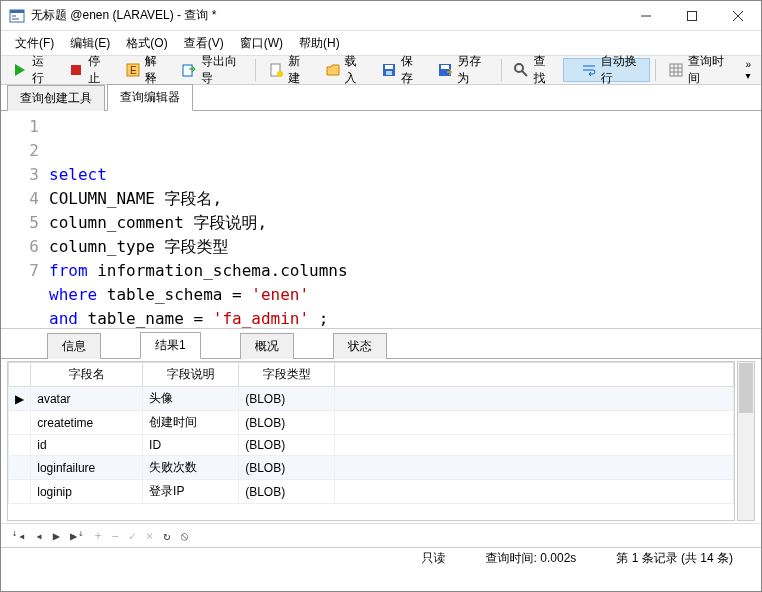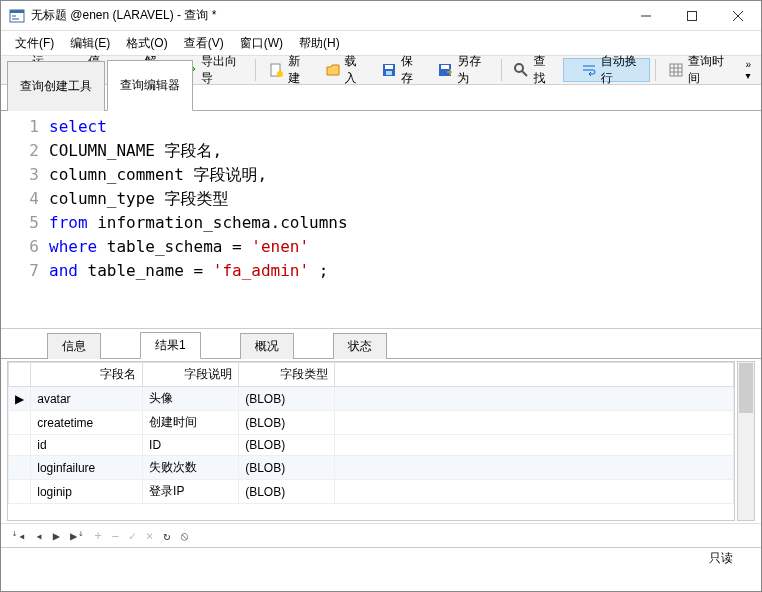--- a/index.html
+++ b/index.html
@@ -13,37 +13,37 @@
 .menu-item { padding: 8px 8px; cursor: default; }
 
 .toolbar { height: 30px; background: #f4f4f4; border-top: 1px solid #e0e0e0; border-bottom: 1px solid #d0d0d0; display: flex; align-items: center; padding: 0 4px; gap: 2px; }
 .tb-sep { width: 1px; height: 22px; background: #ccc; margin: 0 3px; }
 .tb-btn { height: 24px; display: flex; align-items: center; padding: 0 6px; gap: 4px; border: 1px solid transparent; cursor: default; }
 .tb-btn.active { border: 1px solid #99c6e9; background: #cde6f7; padding-left: 17px; }
 .tb-ic { width: 16px; height: 16px; display: inline-flex; }
 .tb-overflow { margin-left: auto; padding: 0 6px; font-size: 10px; }
 
 .tabs { height: 26px; display: flex; align-items: flex-end; padding: 0 6px; border-bottom: 1px solid #aaa; background: #fff; }
-.tab { padding: 16px 12px; border: 1px solid #aaa; border-bottom: none; margin-right: 2px; background: #f0f0f0; position: relative; top: 1px; font-size: 12px; }
+.tab { padding: 4px 12px; border: 1px solid #aaa; border-bottom: none; margin-right: 2px; background: #f0f0f0; position: relative; top: 1px; font-size: 12px; }
 .tab.active { background: #fff; border-bottom: 1px solid #fff; }
 
 .editor { height: 218px; display: flex; font-family: Consolas, monospace; font-size: 16px; overflow: hidden; border-bottom: 1px solid #ccc; }
 .gutter { width: 48px; text-align: right; color: #999; padding: 4px 10px 4px 0; line-height: 24px; }
-.code { flex: 1; padding: 4px 0; line-height: 24px; white-space: pre; color: #000; }
+.code { flex: 1; padding: 4px 0; line-height: 24px; white-space: pre; color: #000; margin-top: 48px; }
 .kw { color: #0000ff; }
 .str { color: #c00000; }
 
 .result-tabs { height: 26px; display: flex; align-items: flex-end; padding: 0 6px; border-bottom: 1px solid #aaa; background: #fff; margin-top: 4px;}
 .rtab { padding: 4px 14px; border: 1px solid #aaa; border-bottom: none; margin-right: -1px; background: #f0f0f0; position: relative; top: 1px; font-size: 12px; margin-left: 40px; }
 .rtab.active { background: #fff; border-bottom: 1px solid #fff; }
 
 .grid-wrap { height: 164px; display: flex; }
 .grid { flex: 1; border: 1px solid #ccc; margin: 2px 2px 2px 6px; overflow: hidden; }
 .grid table { border-collapse: collapse; width: 100%; }
-.grid th { background: #fff; border: 1px solid #ddd; text-align: right; padding: 3px 6px; font-weight: normal; font-size: 12px; }
+.grid th { background: #fff; border: 1px solid #ddd; text-align: center; padding: 3px 6px; font-weight: normal; font-size: 12px; }
 .grid td { border: 1px solid #eee; padding: 3px 6px; font-size: 12px; }
 .grid tr.alt td { background: #f4f8fc; }
 .row-marker { width: 12px; text-align: center; color: #000; }
 .grid-scroll { width: 18px; background: #f0f0f0; border: 1px solid #ccc; margin: 2px 6px 2px 0; position: relative;}
 .grid-scroll .thumb { position:absolute; top:1px; left:1px; right:1px; height:50px; background:#cdcdcd;}
 
 .nav { height: 24px; display:flex; align-items:center; padding: 0 10px; gap: 10px; font-size: 12px; color:#444; border-top:1px solid #e0e0e0;}
 .nav span { font-family: monospace; }
 
 .statusbar { height: 22px; border-top: 1px solid #ccc; display: flex; align-items: center; font-size: 12px; padding: 0 8px; background:#fff; }
@@ -287,13 +287,15 @@
   <span style="color:#bbb">−</span>
   <span style="color:#bbb">✓</span>
   <span style="color:#bbb">×</span>
   <span>↻</span>
   <span>⦸</span>
 </div>
 
 <div class="statusbar">
   <div class="status-flex"></div>
   <div class="status-cell">只读</div>
+  <div class="status-cell">查询时间: 0.002s</div>
+  <div class="status-cell">第 1 条记录 (共 14 条)</div>
 </div>
 
 </body></html>

